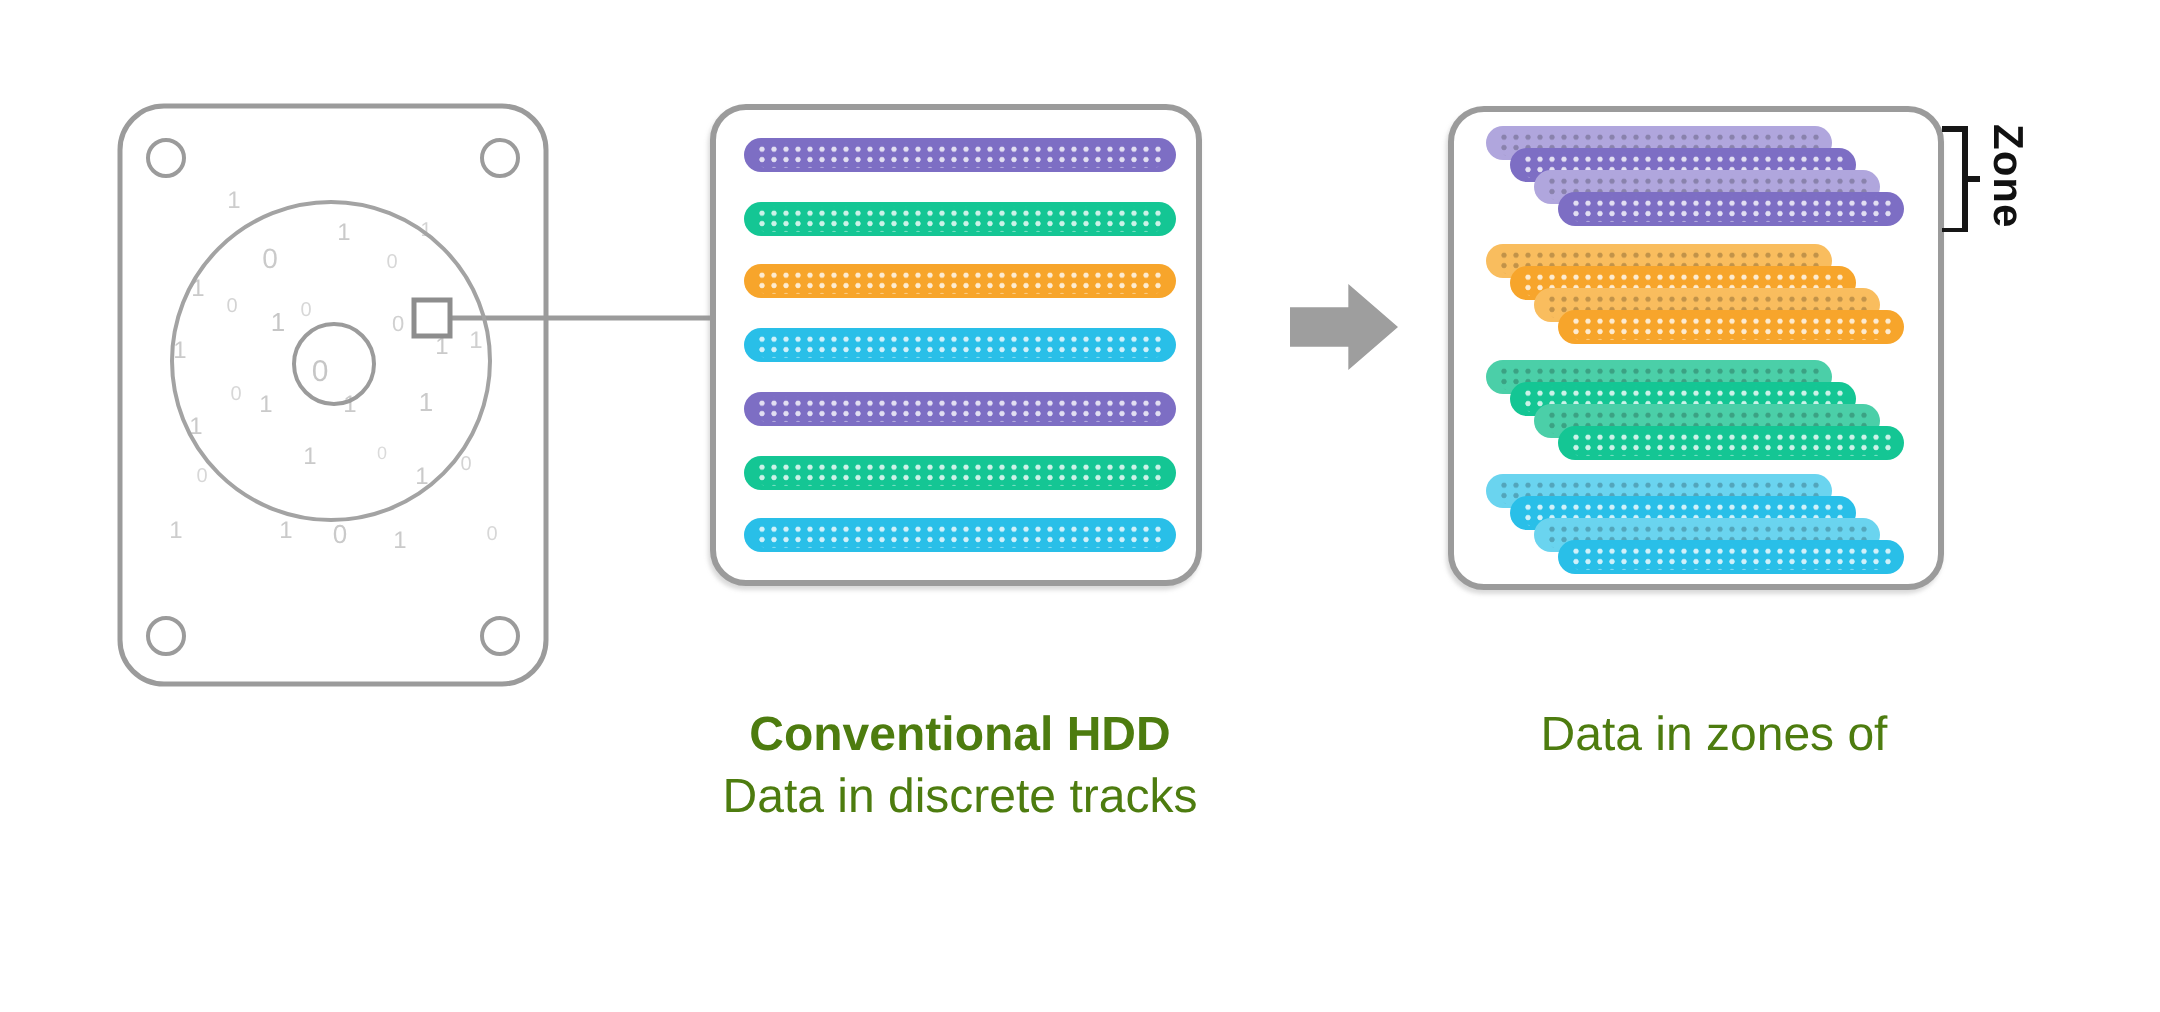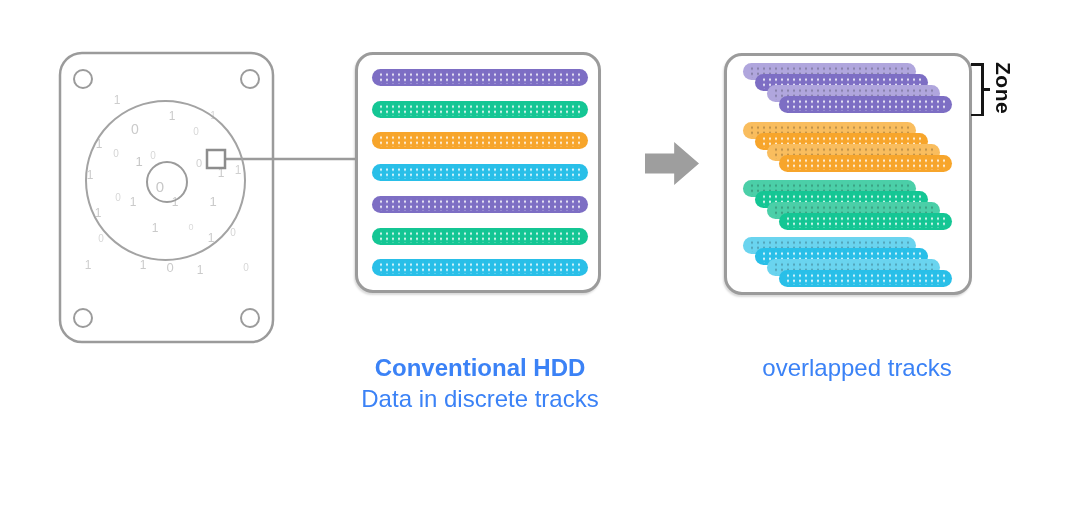--- a/index.html
+++ b/index.html
@@ -42,21 +42,21 @@
   .zb-vert{left:981px;top:63px;width:2.5px;height:53px;}
   .zb-top{left:971px;top:63px;width:12px;height:2.5px;}
   .zb-bottom{left:971px;top:113.5px;width:12px;height:2.5px;}
   .zb-mid{left:983px;top:88px;width:7px;height:2.5px;}
   .zone-label{
     position:absolute;left:991px;top:62px;z-index:5;
     writing-mode:vertical-rl;text-orientation:mixed;
     font-weight:bold;font-size:21px;color:#111;letter-spacing:.5px;
   }
   
-  .caption{position:absolute;top:352px;width:330px;text-align:center;color:#3b82f6;z-index:5;}
+  .caption{position:absolute;top:352px;width:330px;text-align:center;color:#4d7c0f;z-index:5;}
   .caption-conventional{left:315px;}
   .caption-smr{left:692px;}
   .caption-title{font-size:24px;font-weight:bold;line-height:31px;}
   .caption-sub{font-size:24px;font-weight:normal;line-height:31px;}
 </style>
 </head>
 <body>
 
 <div class="canvas">
 
@@ -139,16 +139,16 @@
   <div class="zone-bracket zb-top"></div>
   <div class="zone-bracket zb-bottom"></div>
   <div class="zone-bracket zb-mid"></div>
   <div class="zone-label">Zone</div>
 
   <div class="caption caption-conventional">
     <div class="caption-title">Conventional HDD</div>
     <div class="caption-sub">Data in discrete tracks</div>
   </div>
   <div class="caption caption-smr">
-    <div class="caption-sub">overlapped tracks</div>
+    <div class="caption-sub">Data in zones of</div>
   </div>
 
 </div>
 
 </body></html>

